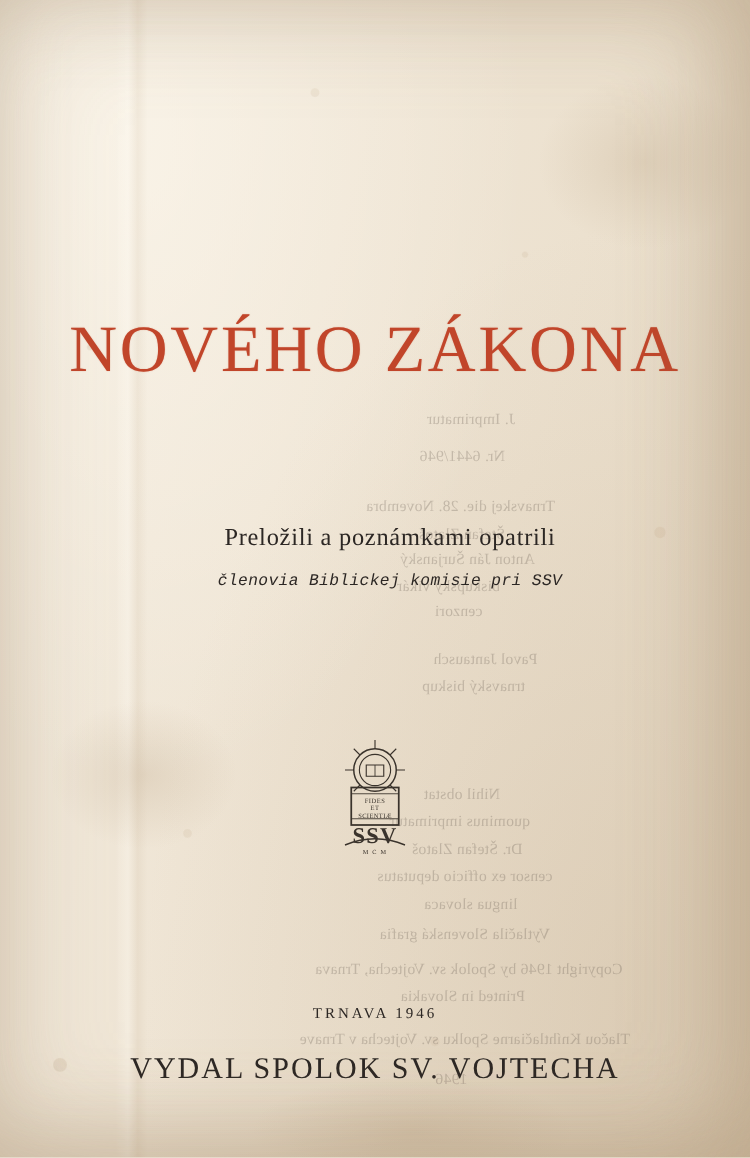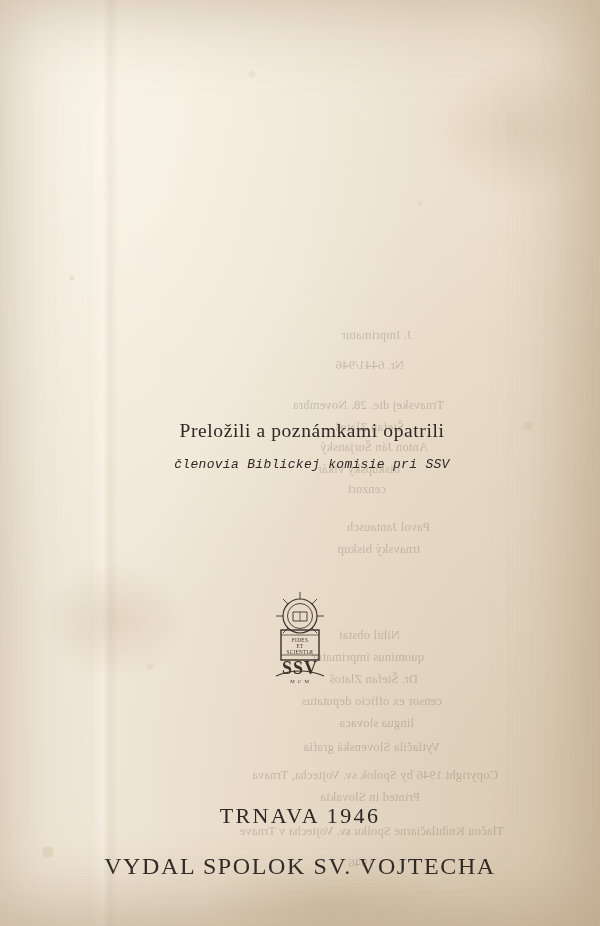--- a/index.html
+++ b/index.html
@@ -141,21 +141,21 @@
   
   .emblem {
     position: absolute;
     top: 588px;
     left: 50%;
     transform: translateX(-50%);
     width: 80px;
     height: 110px;
   }
   .imprint-wrap { position: absolute; top: 803px; left: 0; right: 0; }
-  .imprint-line1 { font-size: 22px; letter-spacing: 2.4px; color: #2c2724; }
+  .imprint-line1 { font-size: 12px; letter-spacing: 2.4px; color: #2c2724; }
   .imprint-line2 { margin-top: 24px; font-size: 24px; letter-spacing: 1.6px; color: #2c2724; }
 </style>
 </head>
 <body>
 
 <div class="page">
 
   <div class="grain"></div>
   <div class="crease"></div>
   <div class="smudge" style="left:40px; top:560px; width:150px; height:120px;"></div>
@@ -179,20 +179,21 @@
     <div class="st-line" style="top:716px; left:186px;">lingua slovaca</div>
     <div class="st-line" style="top:740px; left:160px;">Vytlačila Slovenská grafia</div>
     <div class="st-line" style="top:768px; left:102px;">Copyright 1946 by Spolok sv. Vojtecha, Trnava</div>
     <div class="st-line" style="top:790px; left:180px;">Printed in Slovakia</div>
     <div class="st-line" style="top:824px; left:96px;">Tlačou Kníhtlačiarne Spolku sv. Vojtecha v Trnave</div>
     <div class="st-line" style="top:856px; left:226px;">1946</div>
   </div>
 
   <div class="content">
 
+    <div class="title-big">NOVÉHO ZÁKONA</div>
 
     <div class="credits">
       <div class="line-1">Preložili a poznámkami opatrili</div>
       <div class="line-4">členovia Biblickej komisie pri SSV</div>
     </div>
 
     <div class="emblem">
       <svg viewBox="0 0 80 110" width="80" height="110" aria-hidden="true">
         <g fill="none" stroke="#3a332c" stroke-width="1.2">
 

